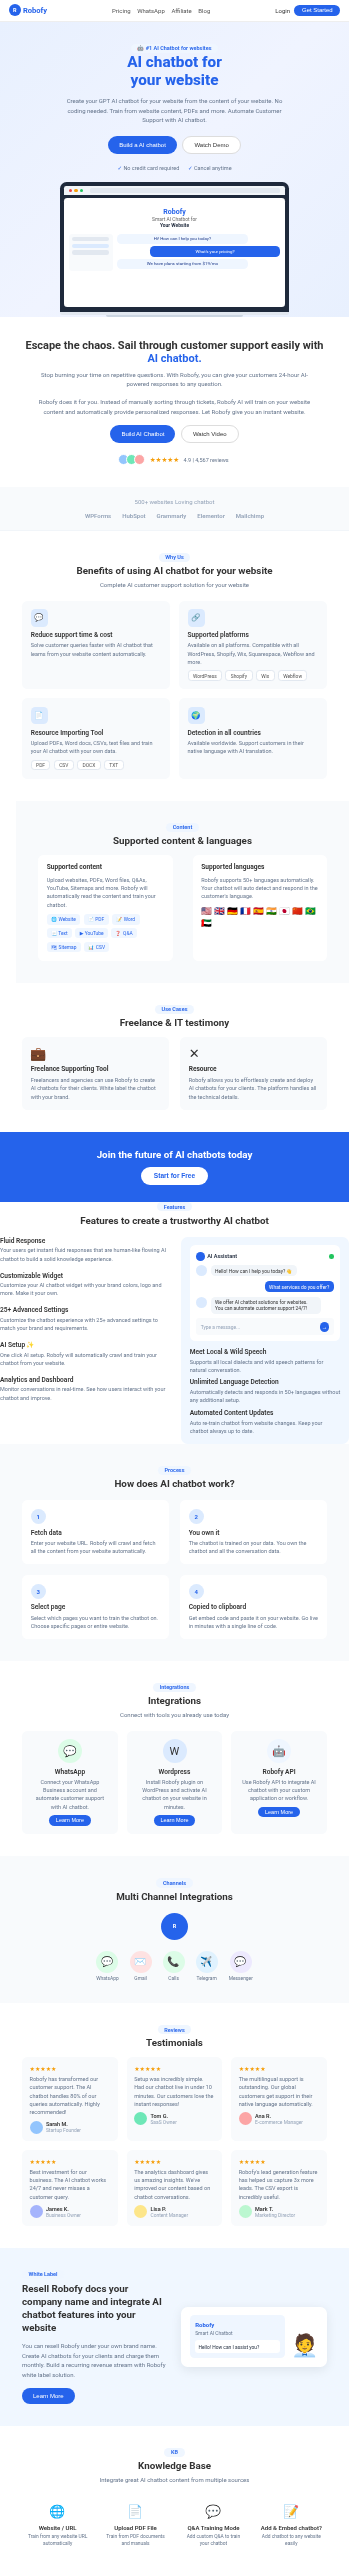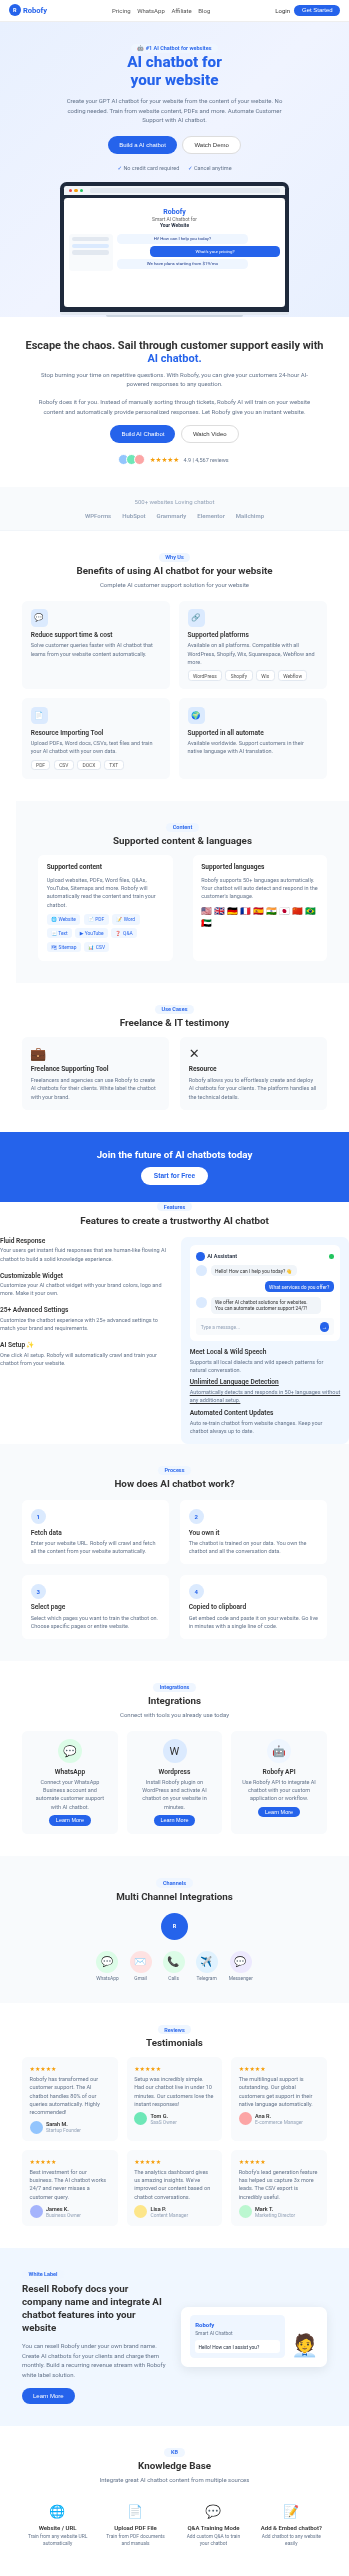--- a/index.html
+++ b/index.html
@@ -298,21 +298,21 @@
       <div class="benefit-desc">Upload PDFs, Word docs, CSVs, text files and train your AI chatbot with your own data.</div>
       <div class="benefit-logos">
         <span class="logo-pill">PDF</span>
         <span class="logo-pill">CSV</span>
         <span class="logo-pill">DOCX</span>
         <span class="logo-pill">TXT</span>
       </div>
     </div>
     <div class="benefit-card">
       <div class="benefit-icon">🌍</div>
-      <div class="benefit-title">Supported in all automate</div>
+      <div class="benefit-title">Detection in all countries</div>
       <div class="benefit-desc">Available worldwide. Support customers in their native language with AI translation.</div>
     </div>
   </div>
 </section>
 
 <section class="supported-section">
   <div class="section-divider">
     <span class="section-tag">Content</span>
   </div>
   <h2 class="section-title">Supported content &amp; languages</h2>
@@ -390,20 +390,24 @@
         <p>Customize your AI chatbot widget with your brand colors, logo and more. Make it your own.</p>
       </div>
       <div class="feature-item">
         <h4>25+ Advanced Settings</h4>
         <p>Customize the chatbot experience with 25+ advanced settings to match your brand and requirements.</p>
       </div>
       <div class="feature-item">
         <h4>AI Setup ✨</h4>
         <p>One click AI setup. Robofy will automatically crawl and train your chatbot from your website.</p>
       </div>
+      <div class="feature-item">
+        <h4>Analytics and Dashboard</h4>
+        <p>Monitor conversations in real-time. See how users interact with your chatbot and improve.</p>
+      </div>
     </div>
     <div class="features-preview">
       <div class="preview-chat">
         <div style="font-size:5.5px; font-weight:600; color:#1e293b; margin-bottom:4.4px; display:flex; align-items:center; gap:2.2px;">
           <div style="width:8.7px; height:8.7px; background:#2563eb; border-radius:50%; flex-shrink:0;"></div>
           <span>AI Assistant</span>
           <span style="margin-left:auto; width:4.4px; height:4.4px; background:#22c55e; border-radius:50%;"></span>
         </div>
         <div class="preview-msg">
           <div style="width:11px; height:11px; background:#dbeafe; border-radius:50%; flex-shrink:0;"></div>
@@ -419,21 +423,21 @@
         <div style="margin-top:4.4px; background:#f8fafc; border-radius:3.3px; padding:3.3px 4.4px; display:flex; align-items:center; gap:2.2px;">
           <span style="font-size:4.9px; color:#94a3b8; flex:1;">Type a message...</span>
           <div style="width:9.8px; height:9.8px; background:#2563eb; border-radius:50%; display:flex; align-items:center; justify-content:center; color:#fff; font-size:5.5px; cursor:pointer;">→</div>
         </div>
       </div>
 
       <div class="feature-item" style="margin-top:6.6px;">
         <h4>Meet Local &amp; Wild Speech</h4>
         <p>Supports all local dialects and wild speech patterns for natural conversation.</p>
       </div>
-      <div class="feature-item" style="margin-top:4.4px;text-decoration:underline;">
+      <div class="feature-item" style="margin-top:4.4px;">
         <h4>Unlimited Language Detection</h4>
         <p>Automatically detects and responds in 50+ languages without any additional setup.</p>
       </div>
       <div class="feature-item" style="margin-top:4.4px;">
         <h4>Automated Content Updates</h4>
         <p>Auto re-train chatbot from website changes. Keep your chatbot always up to date.</p>
       </div>
     </div>
   </div>
 </section>

